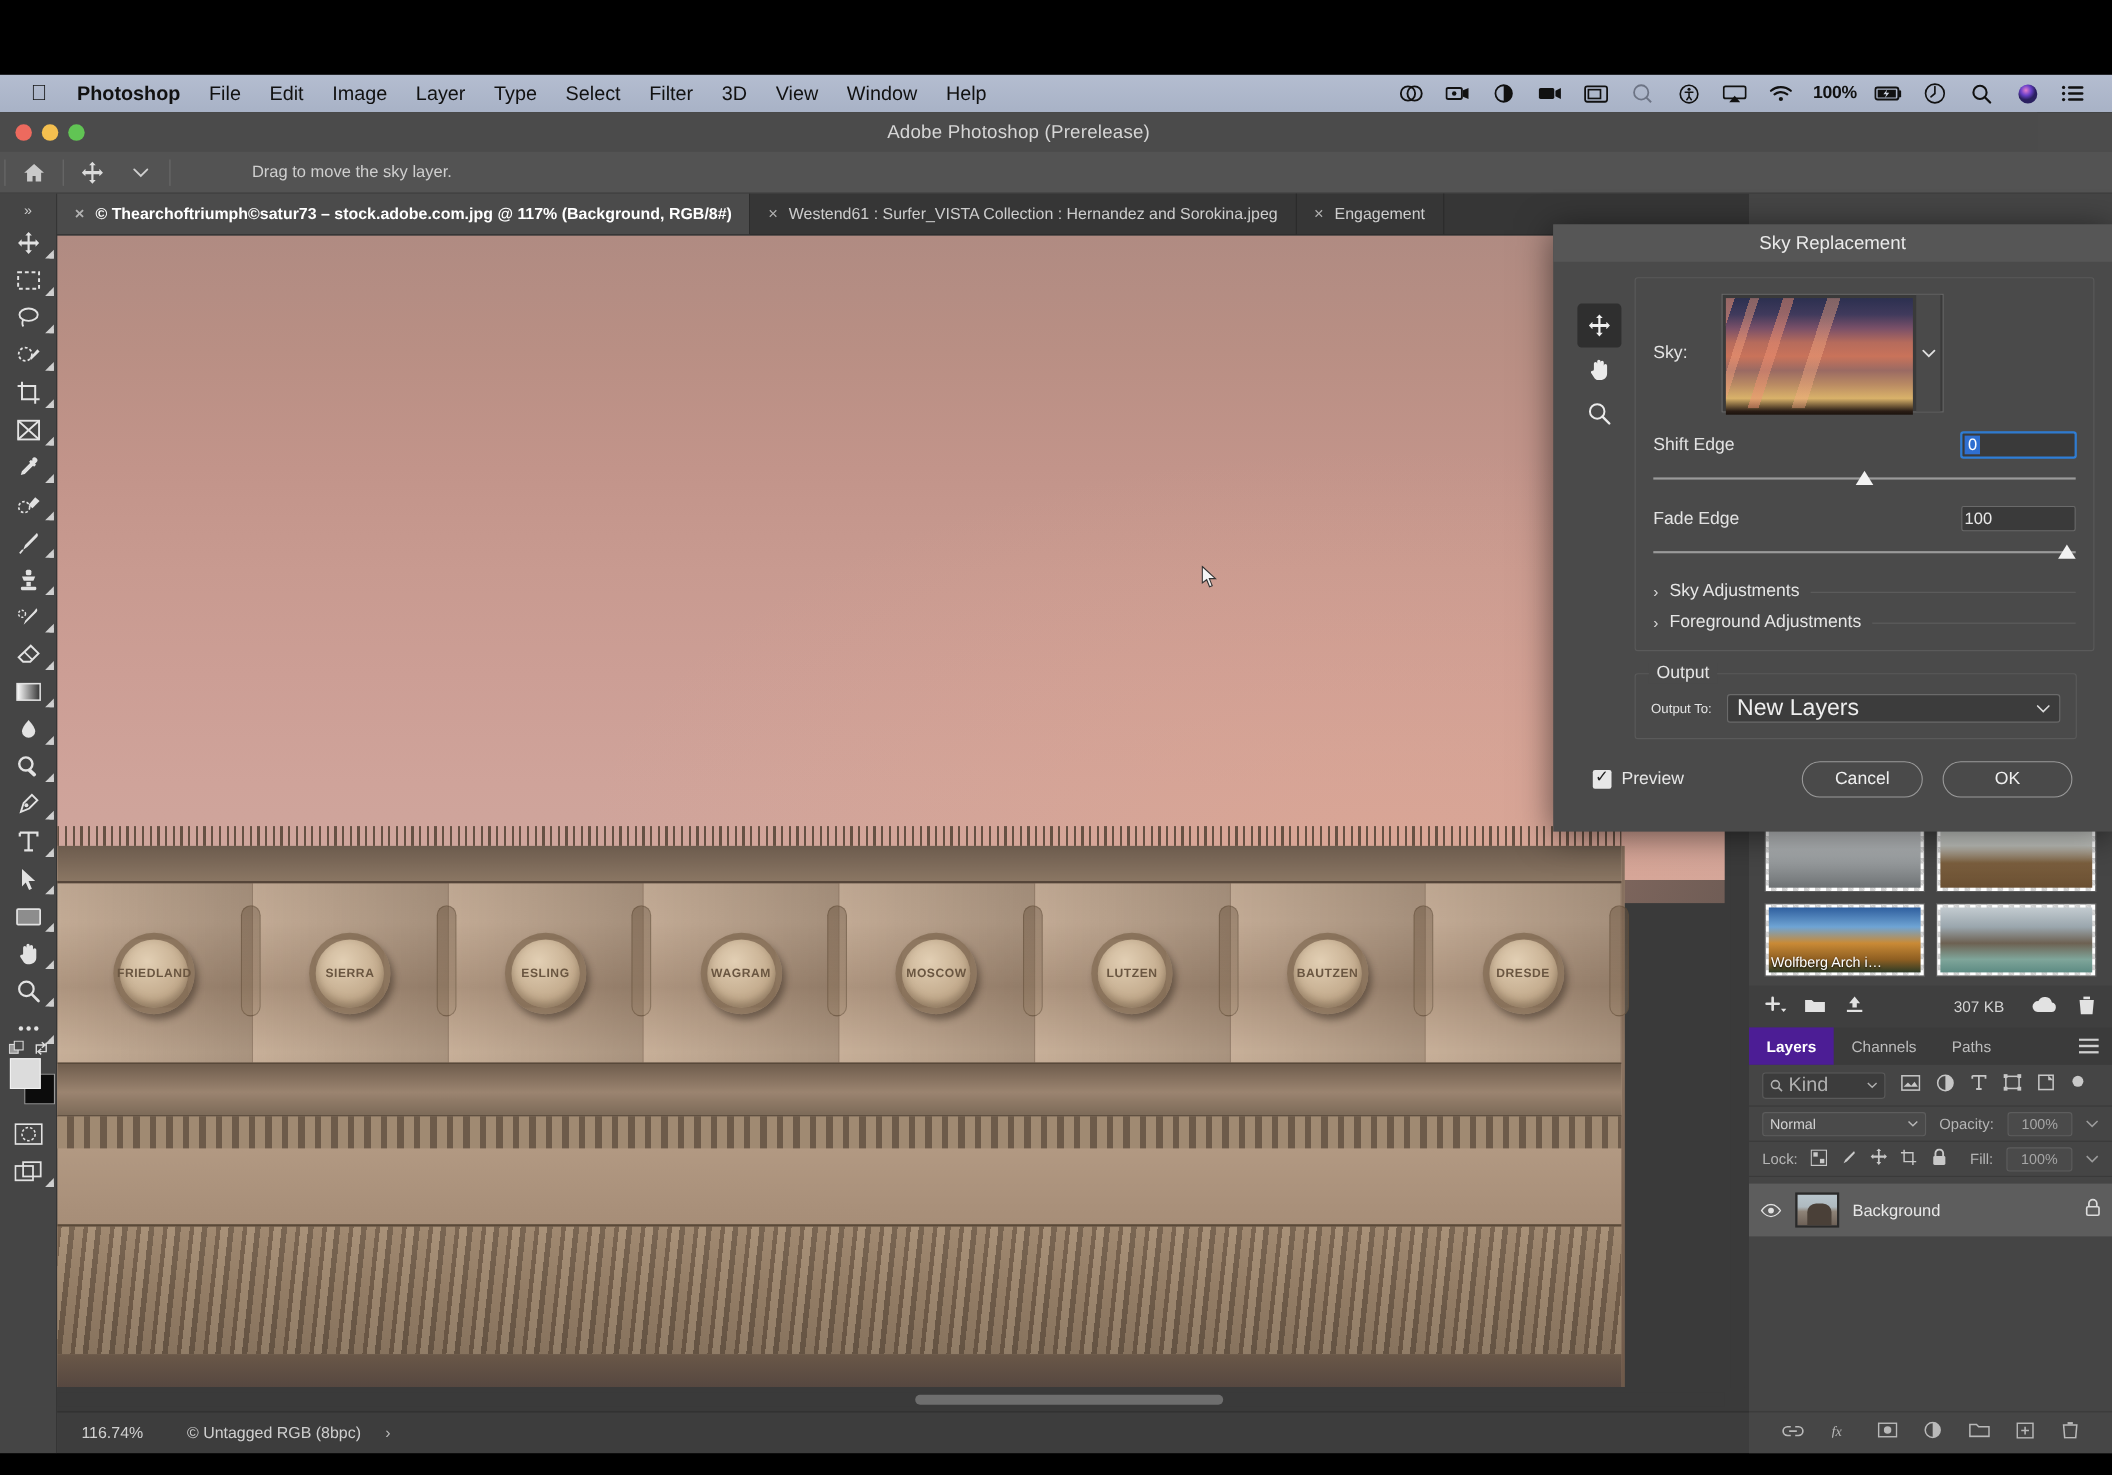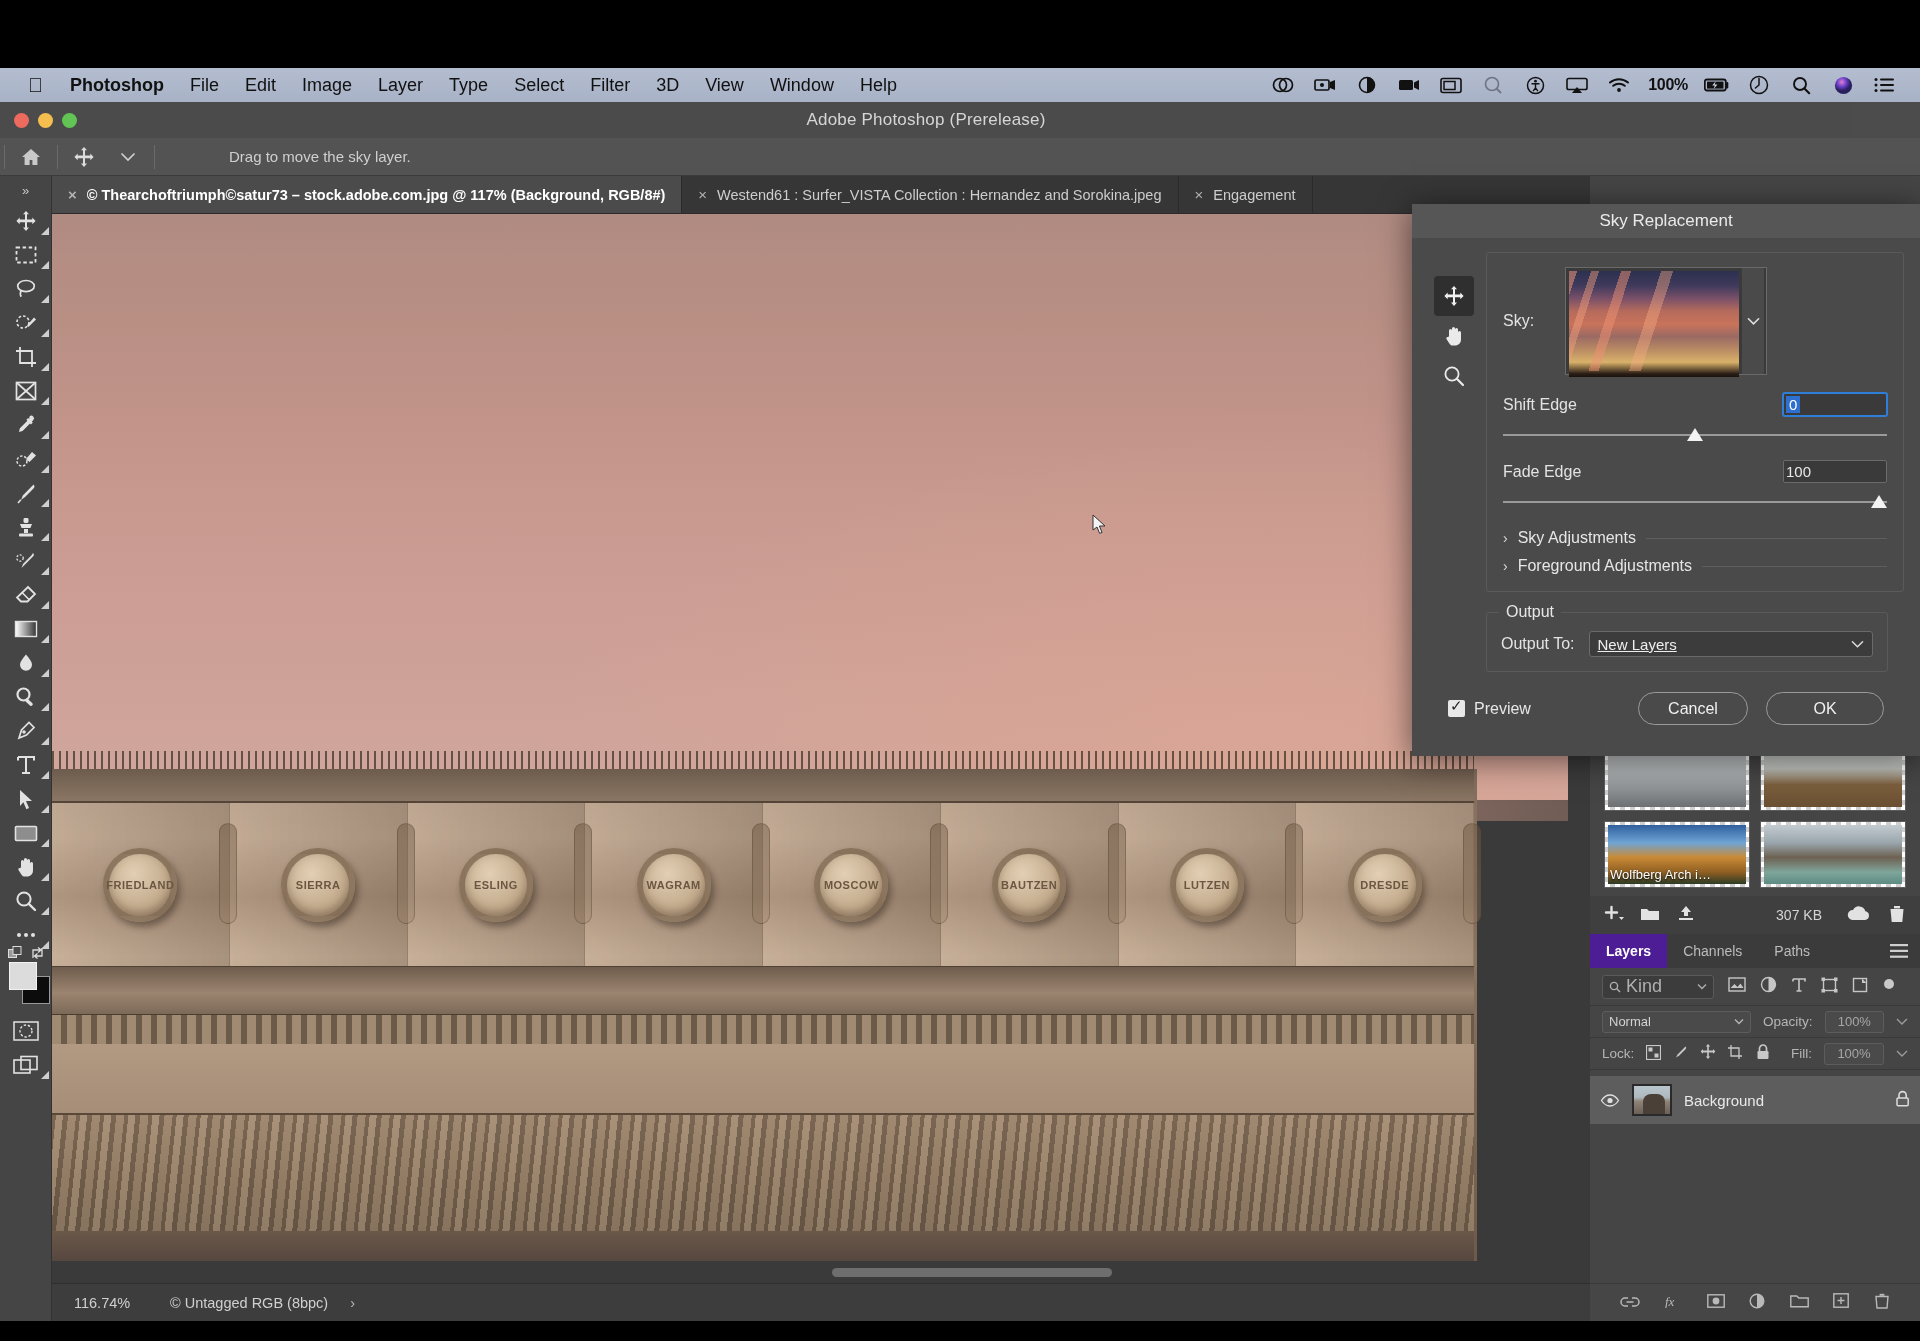--- a/index.html
+++ b/index.html
@@ -289,23 +289,23 @@
   .knob { position:absolute; top:0; width:0; height:0;
     border-left:8px solid transparent; border-right:8px solid transparent; border-bottom:13px solid #f2f2f2; }
   .accordion { margin-top:20px; }
   .acc-row { display:flex; align-items:center; gap:10px; margin-top:10px; }
   .acc-row .chev { color:#d8d8d8; font-size:14px; }
   .acc-row .txt { font-size:16px; color:#e6e6e6; white-space:nowrap; }
   .acc-row .rule { flex:1; height:1px; background:#5e5e5e; }
   .outputgroup { margin:20px 16px 0 58px; border:1px solid #5a5a5a; border-radius:3px; padding:0 14px 14px 14px; position:relative; }
   .outputlegend { position:absolute; top:-10px; left:12px; background:#4a4a4a; padding:0 7px; font-size:16px; color:#e6e6e6; }
   .outrow { display:flex; align-items:center; gap:14px; margin-top:18px; }
-  .outlabel { font-size:16px; color:#e3e3e3; }
+  .outlabel { font-size:12px; color:#e3e3e3; }
   .outsel { flex:1; height:26px; background:#3c3c3c; border:1px solid #6a6a6a; border-radius:3px;
-    display:flex; align-items:center; justify-content:space-between; padding:0 8px; font-size:15px; color:#eee;text-decoration:underline; }
+    display:flex; align-items:center; justify-content:space-between; padding:0 8px; font-size:21px; color:#eee; }
   .dlg-footer { display:flex; align-items:center; margin:20px 20px 0 20px; }
   .cbrow { display:flex; align-items:center; gap:9px; font-size:16px; color:#e6e6e6; }
   .cb { width:17px; height:17px; background:#e8e8e8; border-radius:2px; position:relative; }
   .cb:after { content:"✓"; position:absolute; left:2px; top:-3px; font-size:15px; color:#222; }
   .btn { height:33px; border:1px solid #9a9a9a; border-radius:17px; background:#4a4a4a;
     display:flex; align-items:center; justify-content:center; font-size:16px; color:#f0f0f0; }
   .btn.cancel { width:110px; margin-left:auto; }
   .btn.ok { width:118px; margin-left:18px; }
 </style>
 </head>
@@ -694,25 +694,25 @@
               </div>
             <div class="bay">
                 <div class="shield">WAGRAM</div>
                 <span class="palm"></span>
               </div>
             <div class="bay">
                 <div class="shield">MOSCOW</div>
                 <span class="palm"></span>
               </div>
             <div class="bay">
-                <div class="shield">BAUTZEN</div>
+                <div class="shield">LUTZEN</div>
                 <span class="palm"></span>
               </div>
             <div class="bay">
-                <div class="shield">LUTZEN</div>
+                <div class="shield">BAUTZEN</div>
                 <span class="palm"></span>
               </div>
             <div class="bay">
                 <div class="shield">DRESDE</div>
                 <span class="palm"></span>
               </div>
           </div>
           <div class="midcourse"></div>
           <div class="denticle"></div>
           <div class="friezeband"></div>

